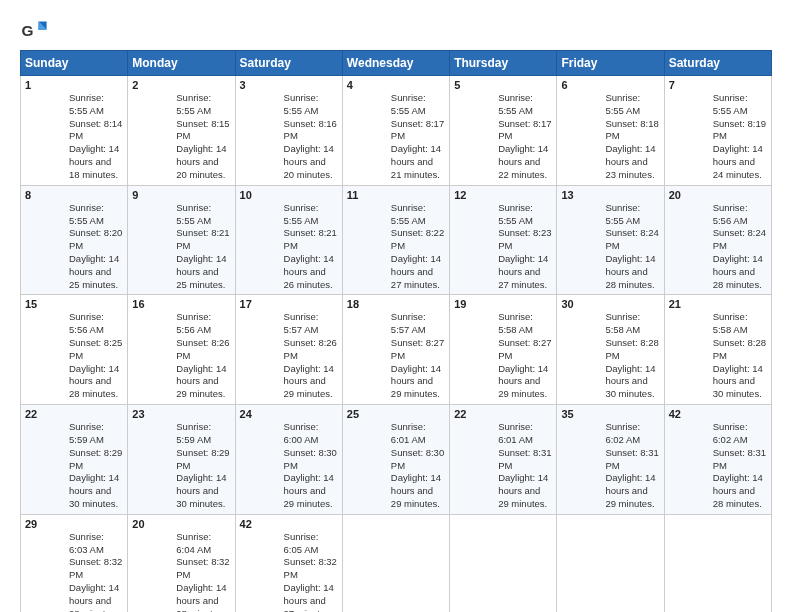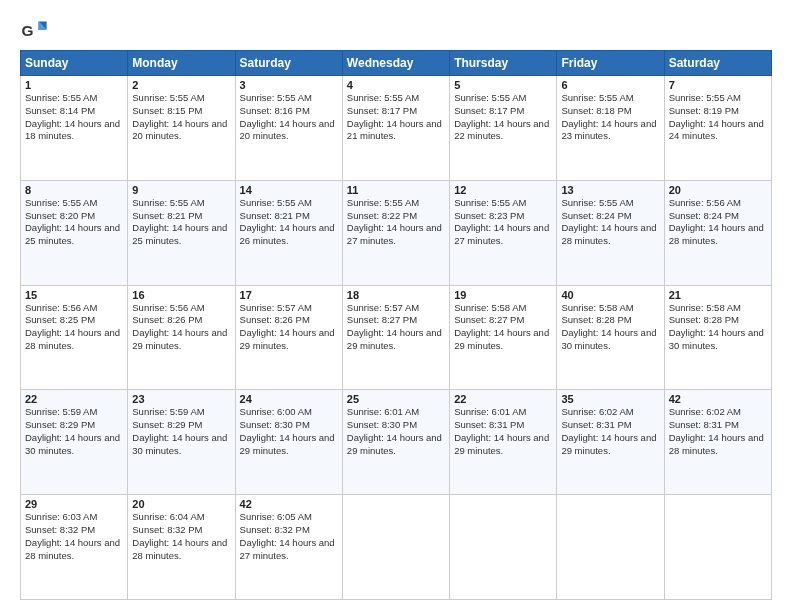--- a/index.html
+++ b/index.html
@@ -87,20 +87,21 @@
     .day-num {
       font-size: 11px;
       font-weight: bold;
       color: #222;
       display: block;
       margin-bottom: 1px;
     }
     .cell-text {
       line-height: 1.35;
       font-size: 9.5px;
+      margin-left: 44px;
     }
     .empty {
       background: #fff !important;
     }
   </style>
 </head>
 <body>
 
 <div class="page">
   <div class="header">
@@ -167,21 +168,21 @@
         <tr>
           <td>
             <span class="day-num">8</span>
             <div class="cell-text">Sunrise: 5:55 AM<br>Sunset: 8:20 PM<br>Daylight: 14 hours and 25 minutes.</div>
           </td>
           <td>
             <span class="day-num">9</span>
             <div class="cell-text">Sunrise: 5:55 AM<br>Sunset: 8:21 PM<br>Daylight: 14 hours and 25 minutes.</div>
           </td>
           <td>
-            <span class="day-num">14</span>
+            <span class="day-num">10</span>
             <div class="cell-text">Sunrise: 5:55 AM<br>Sunset: 8:21 PM<br>Daylight: 14 hours and 26 minutes.</div>
           </td>
           <td>
             <span class="day-num">11</span>
             <div class="cell-text">Sunrise: 5:55 AM<br>Sunset: 8:22 PM<br>Daylight: 14 hours and 27 minutes.</div>
           </td>
           <td>
             <span class="day-num">12</span>
             <div class="cell-text">Sunrise: 5:55 AM<br>Sunset: 8:23 PM<br>Daylight: 14 hours and 27 minutes.</div>
           </td>
@@ -209,21 +210,21 @@
           </td>
           <td>
             <span class="day-num">18</span>
             <div class="cell-text">Sunrise: 5:57 AM<br>Sunset: 8:27 PM<br>Daylight: 14 hours and 29 minutes.</div>
           </td>
           <td>
             <span class="day-num">19</span>
             <div class="cell-text">Sunrise: 5:58 AM<br>Sunset: 8:27 PM<br>Daylight: 14 hours and 29 minutes.</div>
           </td>
           <td>
-            <span class="day-num">40</span>
+            <span class="day-num">30</span>
             <div class="cell-text">Sunrise: 5:58 AM<br>Sunset: 8:28 PM<br>Daylight: 14 hours and 30 minutes.</div>
           </td>
           <td>
             <span class="day-num">21</span>
             <div class="cell-text">Sunrise: 5:58 AM<br>Sunset: 8:28 PM<br>Daylight: 14 hours and 30 minutes.</div>
           </td>
         </tr>
         <tr>
           <td>
             <span class="day-num">22</span>

